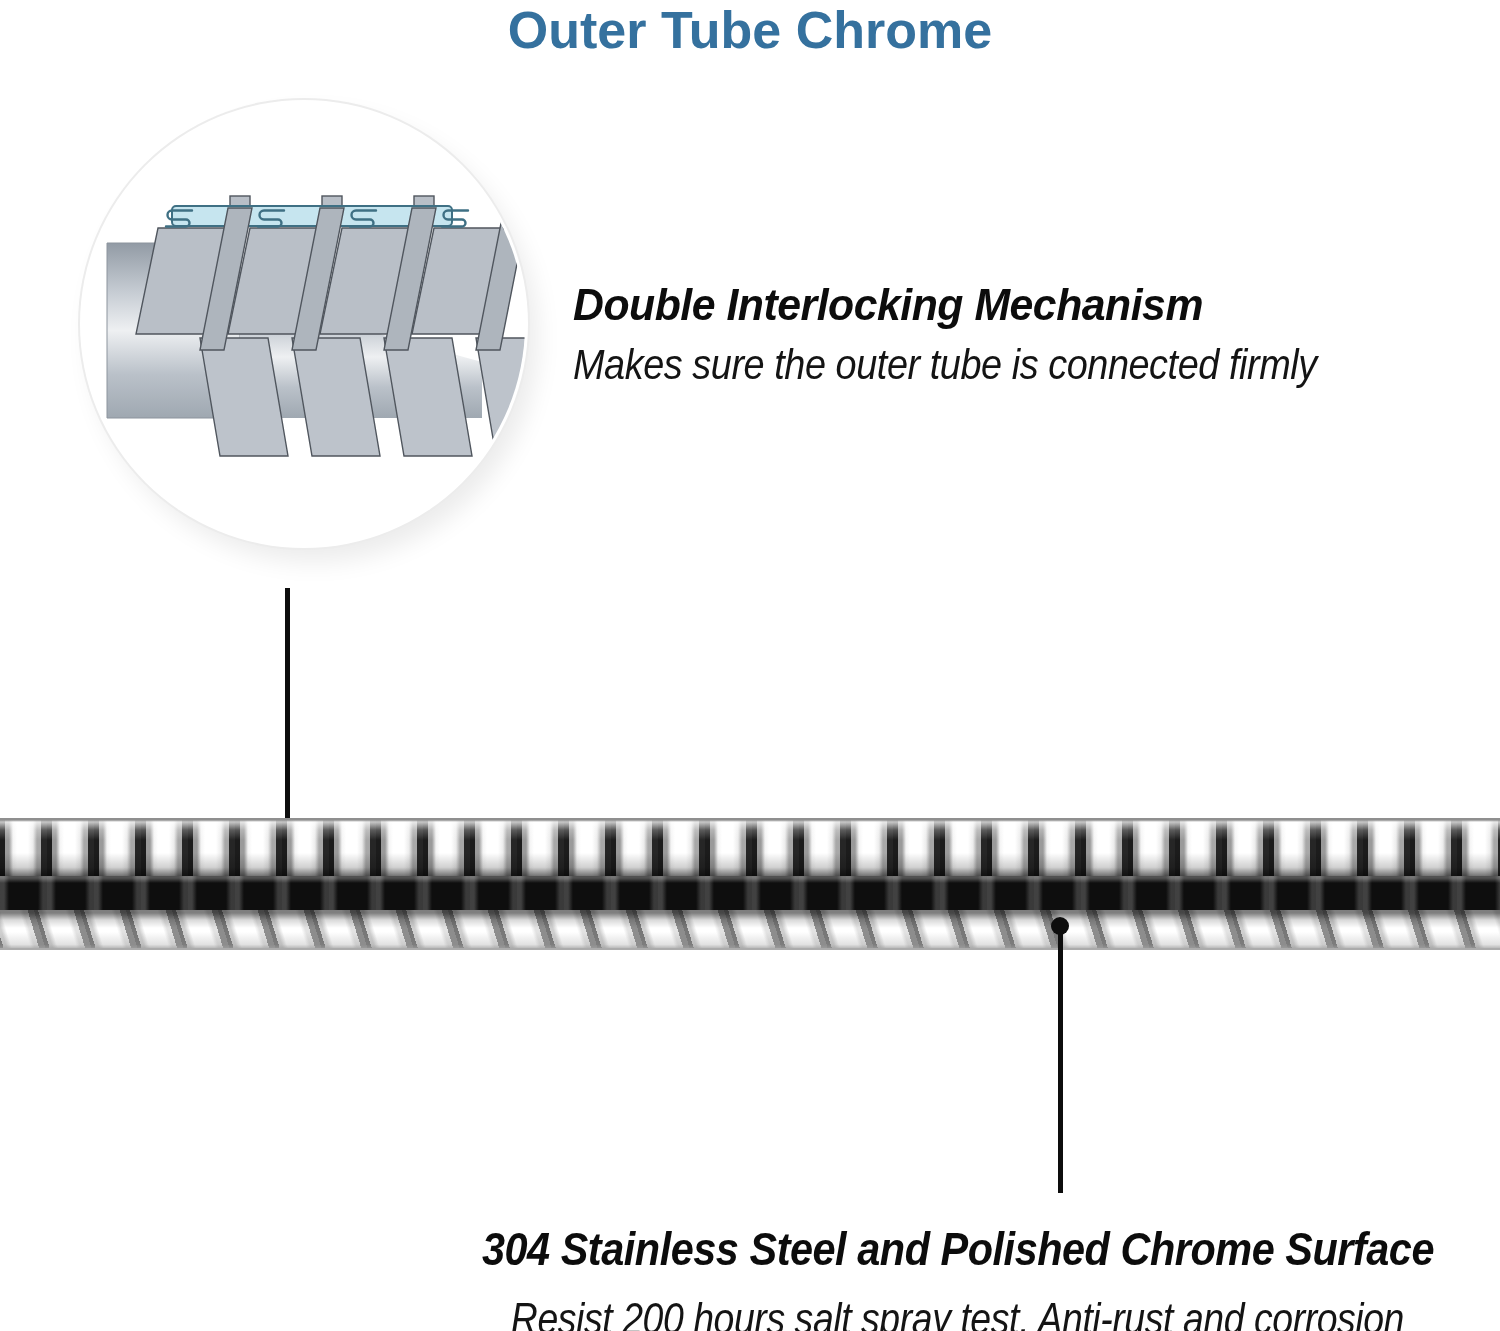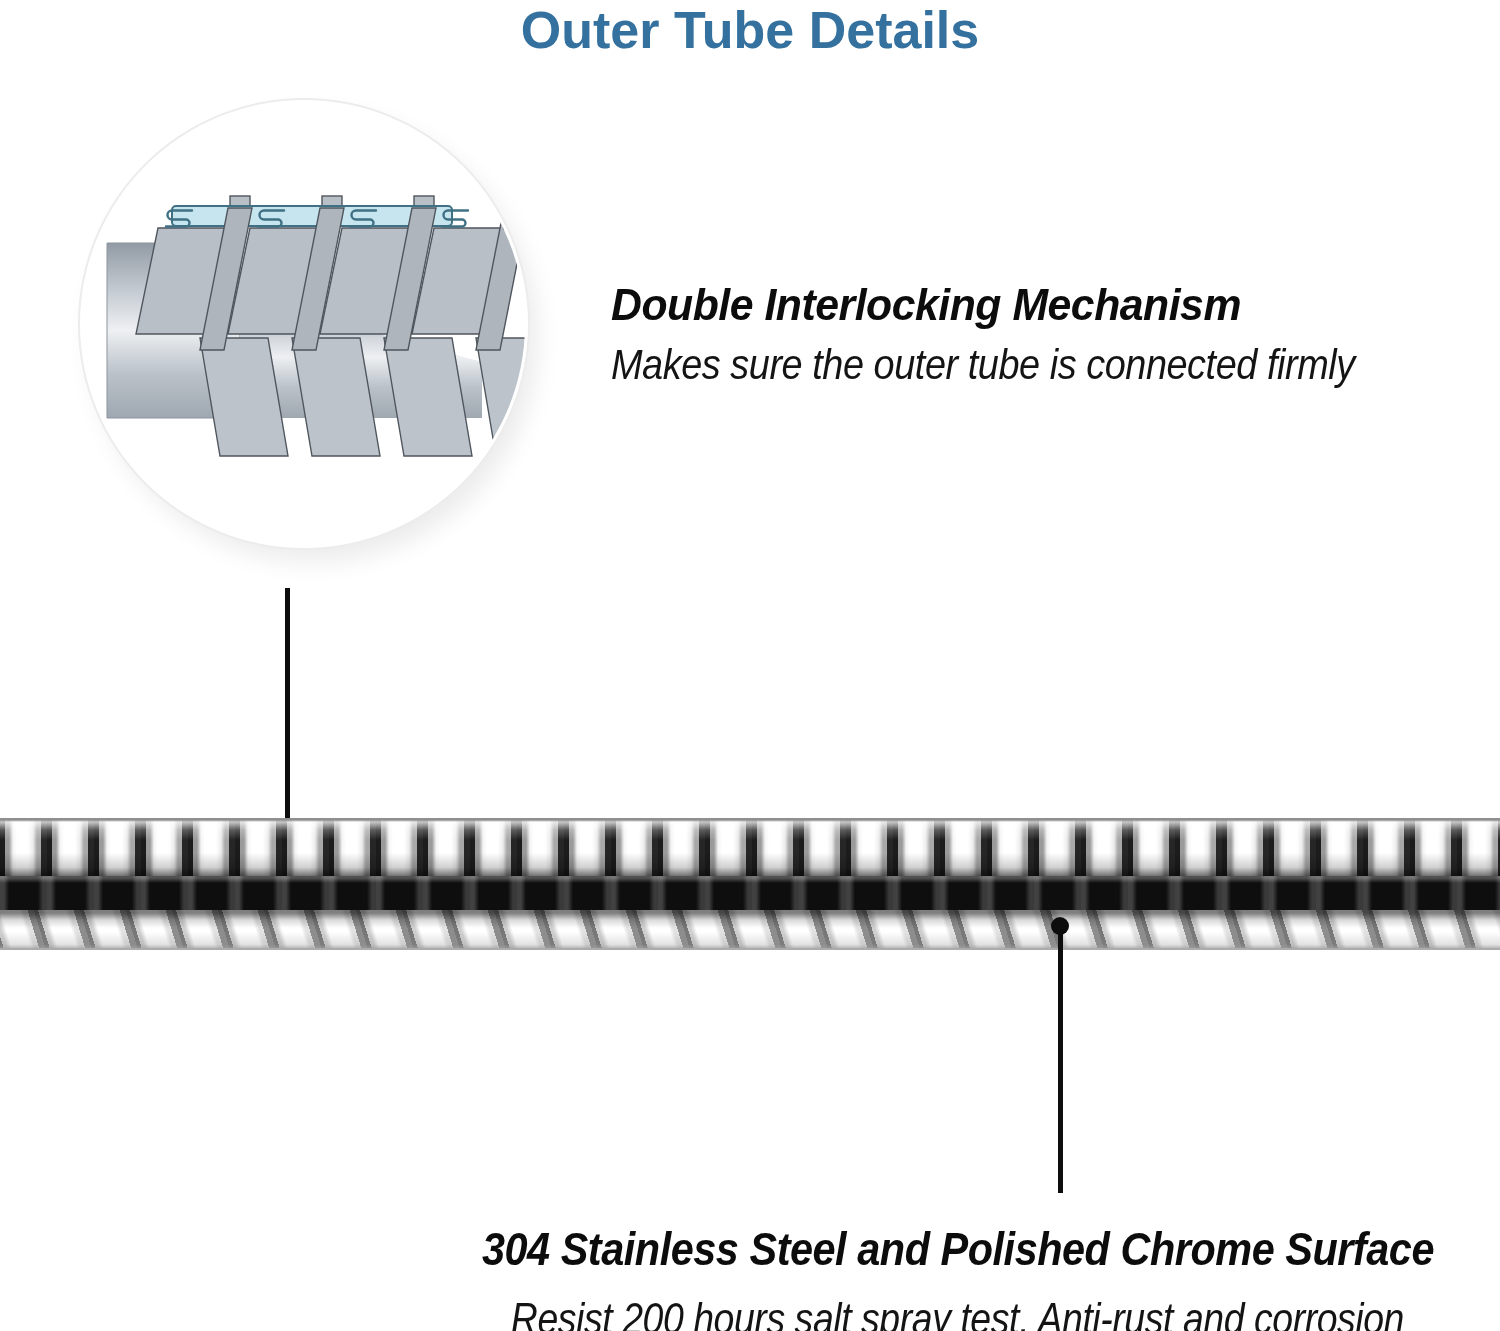--- a/index.html
+++ b/index.html
@@ -20,21 +20,21 @@
   }
   .inset svg { display:block; }
   
   .callout-line { position:absolute; width:5px; background:#0d0d0d; }
   .line-interlock { left:285px; top:588px; height:261px; }
   .line-steel    { left:1058px; top:926px; height:267px; }
   .callout-dot { position:absolute; width:18px; height:18px; border-radius:50%; background:#0d0d0d; }
   .dot-interlock { left:278px; top:840px; }
   .dot-steel     { left:1051px; top:917px; }
   
-  .callout-a { position:absolute; left:573px; top:279px;margin-left:38px; }
+  .callout-a { position:absolute; left:573px; top:279px; }
   .callout-a .heading {
     font-size:45px; font-weight:bold; font-style:italic; color:#0c0c0c;
     white-space:nowrap; transform:scaleX(0.95); transform-origin:left center;
     letter-spacing:-0.5px;
   }
   .callout-a .body {
     margin-top:9px;
     font-size:43px; font-style:italic; color:#141414;
     white-space:nowrap; transform:scaleX(0.88); transform-origin:left center;
     letter-spacing:-0.5px;
@@ -85,21 +85,21 @@
         #777777 0px, #777777 4px, #cfcfcf 4px, #cfcfcf 7px,
         #ffffff 12px, #ffffff 30px, #e2e2e2 34px, #e2e2e2 38px,
         #8d8d8d 38px, #8d8d8d 44px);
   }
 </style>
 </head>
 <body>
 
 <div class="canvas">
 
-  <div class="page-title">Outer Tube Details</div>
+  <div class="page-title">Outer Tube Chrome</div>
 
   <div class="inset">
     <svg width="448" height="448" viewBox="0 0 448 448">
       <defs>
         <clipPath id="circClip">
             <circle cx="224" cy="224" r="221"></circle>
           </clipPath>
         <linearGradient id="tubeGrad" x1="0" y1="0" x2="0" y2="1">
           <stop offset="0" stop-color="#929ba5"></stop>
           <stop offset="0.28" stop-color="#c6ccd3"></stop>

